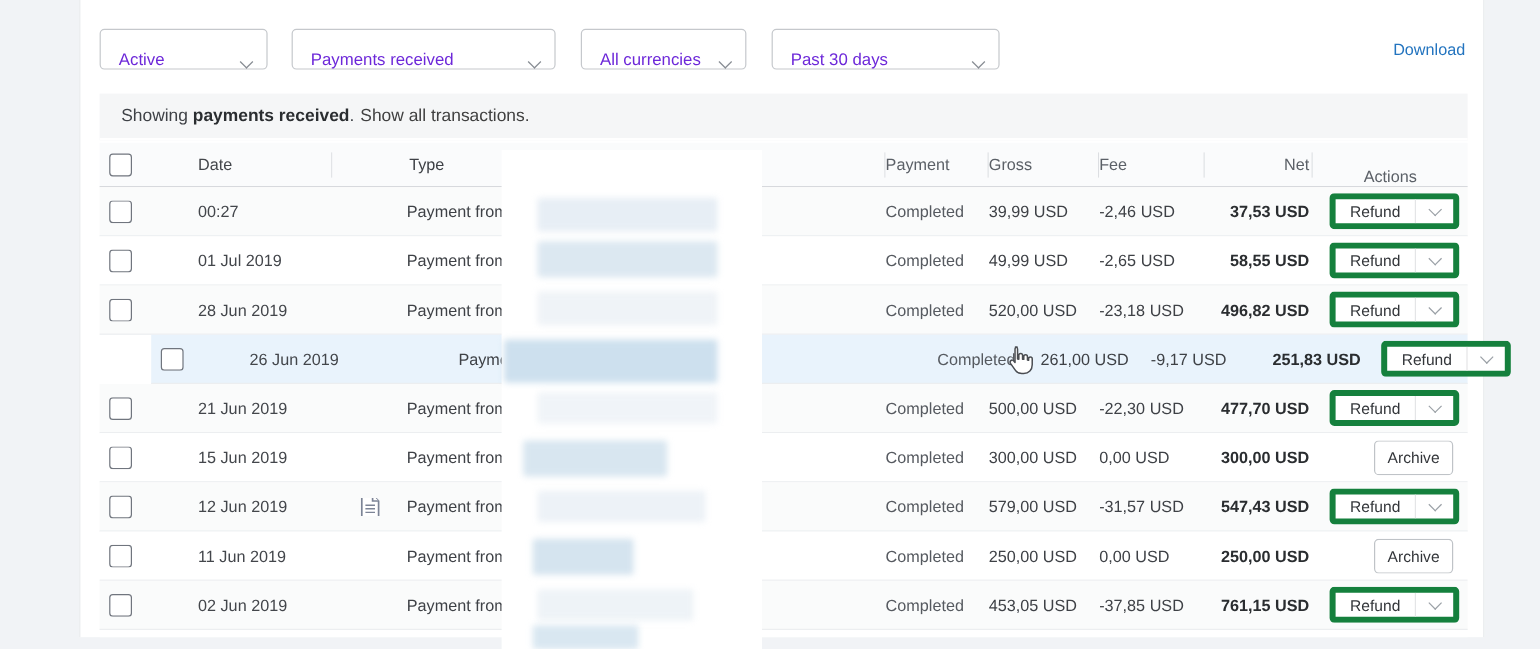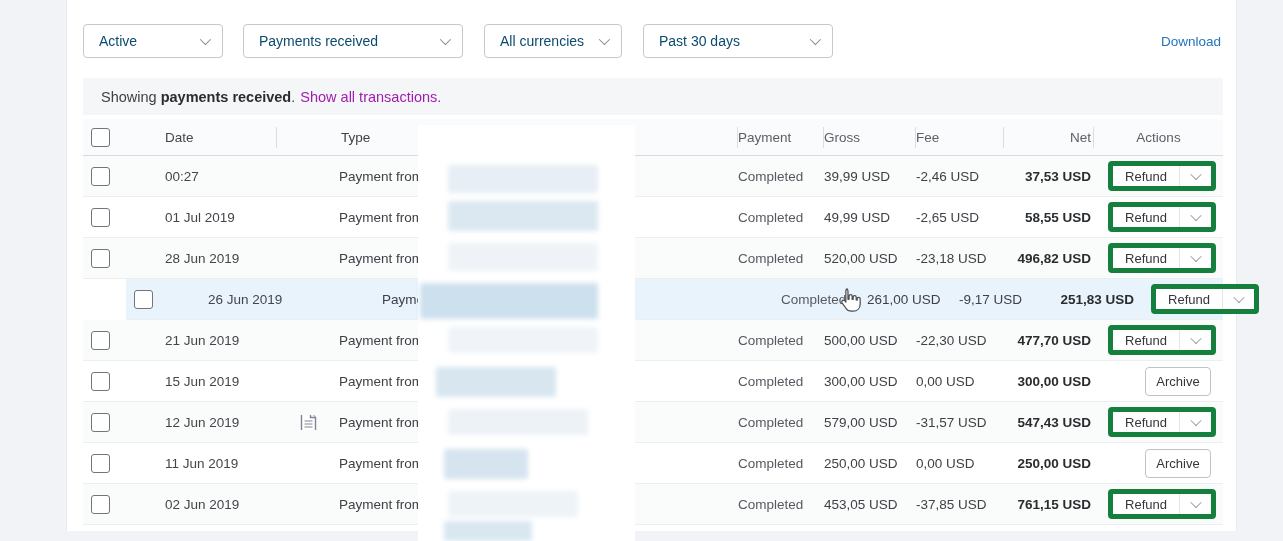--- a/index.html
+++ b/index.html
@@ -15,22 +15,22 @@
     background:#ffffff;
     border-left:1px solid #e8eaed; border-right:1px solid #e8eaed;
   }
   
   .filters {
     position:absolute; left:16px; top:24px; right:15px; height:34px;
     display:flex; align-items:center;
   }
   .dropdown {
     height:34px; border:1px solid #c5c8cc; border-radius:4px; background:#fff;
-    display:flex; align-items:center; justify-content:space-between;
-    padding:0 14px 0 15px; font-size:14px; color:#0c4a6e; cursor:pointer;
+    display:flex; align-items:flex-end; justify-content:space-between;
+    padding:0 14px 0 15px; font-size:14px; color:#6d28d9; cursor:pointer;
   }
   .dd-status   { width:140px; margin-right:20px; }
   .dd-type     { width:220px; margin-right:21px; }
   .dd-currency { width:138px; margin-right:21px; }
   .dd-period   { width:190px; }
   .chev {
     display:inline-block; width:8px; height:8px;
     border-right:1.5px solid #878c93; border-bottom:1.5px solid #878c93;
     transform:rotate(45deg) translateY(-2px);
   }
@@ -38,21 +38,21 @@
     margin-left:auto; font-size:13.5px; color:#2374bf; cursor:pointer; text-decoration:none;
   }
   
   .notice {
     position:absolute; left:16px; top:78px; width:1140px; height:39px;
     background:#f5f6f7; border-bottom:2px solid #ffffff;
     display:flex; align-items:center; padding-left:18px;
     font-size:14.5px; color:#3e4146;
   }
   .notice b { color:#2a2d30; }
-  .notice a { color:#a21caf; text-decoration:none; cursor:pointer; margin-left:5px; }
+  .notice a { color:#404040; text-decoration:none; cursor:pointer; margin-left:5px; }
   
   .table { position:absolute; left:16px; top:119px; width:1140px; }
   .tr, .thead {
     display:grid;
     grid-template-columns:58px 136px 461px 86px 92px 88px 90px 129px;
     align-items:center;
   }
   .thead {
     height:37px; background:#fafbfc; border-bottom:1px solid #d7d9dd;
     color:#5b6067; font-size:13.5px;
@@ -72,21 +72,21 @@
   }
   .c-date { padding-left:24px; color:#43464b; }
   .thead .c-date { padding-left:24px; }
   .c-type { padding-left:62px; color:#3e4146; position:relative; }
   .thead .c-type { padding-left:64px; }
   .note-ico { position:absolute; left:22px; top:50%; transform:translateY(-50%); display:none; line-height:0; }
   .c-pay  { text-align:left; padding-right:14px; color:#565a60; }
   .c-gross,.c-fee { text-align:left; padding-right:5px; color:#3e4146; }
   .c-net  { text-align:right; padding-right:3px; color:#2a2d30; font-weight:700; }
   .thead .c-pay,.thead .c-gross,.thead .c-fee,.thead .c-net { display:block; line-height:37px; font-weight:400; color:#5b6067; }
-  .thead .c-act { justify-content:center; }
+  .thead .c-act { justify-content:center;align-items:flex-end; }
   .c-act { display:flex; justify-content:flex-end; align-items:center; padding-right:7px; }
   
   .btn-split {
     display:flex; width:108px; height:30px; border:5px solid #15803d; border-radius:4px;
     background:#fff; overflow:hidden; align-items:stretch;
   }
   .btn-main {
     flex:1; border:none; background:transparent; font-family:inherit;
     font-size:13px; color:#33363a; cursor:pointer;
   }

